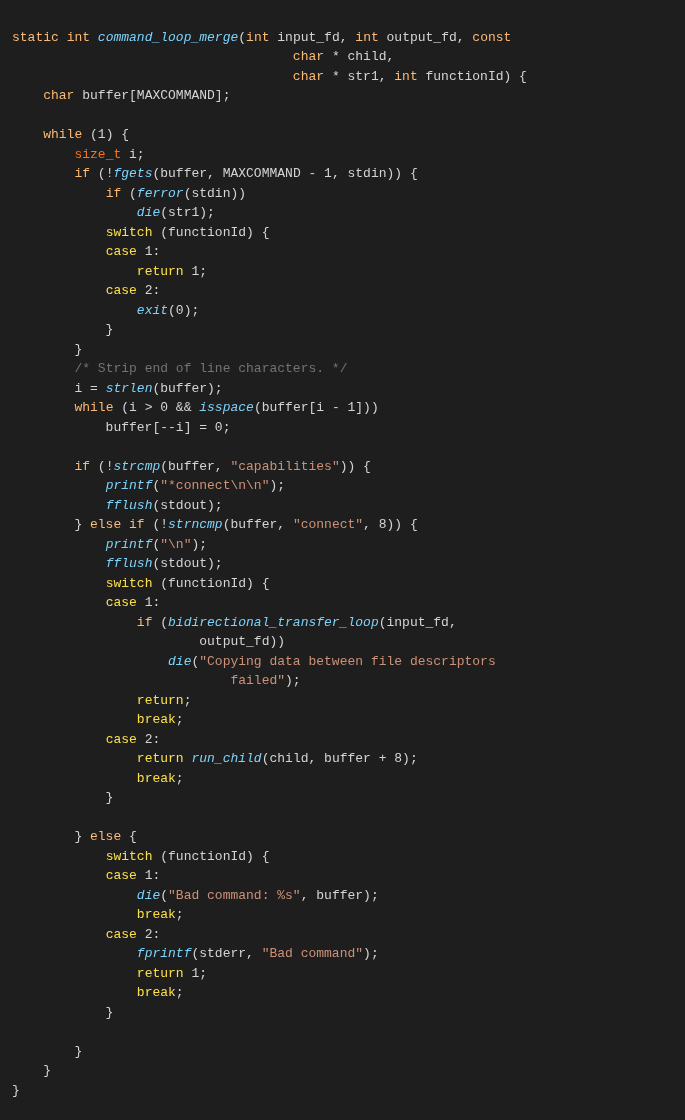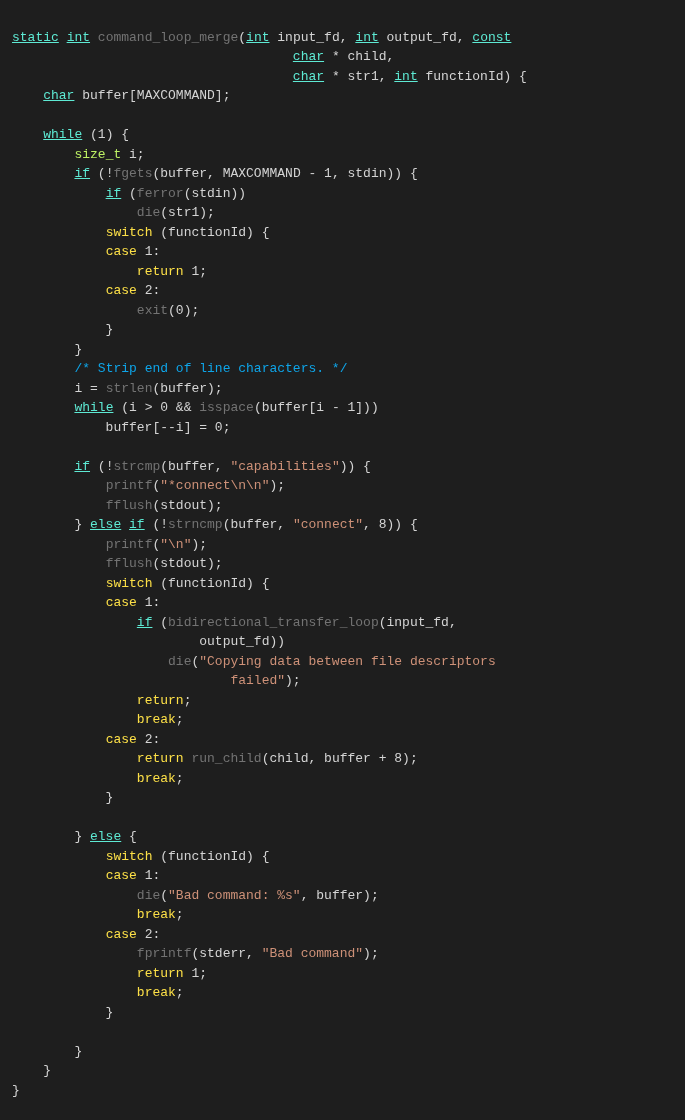--- a/index.html
+++ b/index.html
@@ -19,25 +19,25 @@
     }
     .code-container {
       padding: 8px 0;
       white-space: pre;
     }
     .line {
       display: block;
       padding: 0 12px;
       min-height: 19.5px;
     }
-    .kw { color: #5eead4; text-decoration: underline; }       
+    .kw { color: #fdba74; }       
     .kw2 { color: #fde047; }      
-    .fn { color: #737373; }       
+    .fn { color: #7dd3fc; font-style: italic; }       
     .str { color: #ce9178; }      
-    .cm { color: #0ea5e9; }       
+    .cm { color: #737373; }       
     .plain { color: #d4d4d4; }    
-    .type { color: #bef264; }      
+    .type { color: #f97316; }      
   </style>
 </head>
 <body>
 
 <div class="code-container">
 <span class="line"><span class="kw">static</span><span class="plain"> </span><span class="kw">int</span><span class="plain"> </span><span class="fn">command_loop_merge</span><span class="plain">(</span><span class="kw">int</span><span class="plain"> input_fd, </span><span class="kw">int</span><span class="plain"> output_fd, </span><span class="kw">const</span></span><span class="line"><span class="plain">                                    </span><span class="kw">char</span><span class="plain"> * child,</span></span><span class="line"><span class="plain">                                    </span><span class="kw">char</span><span class="plain"> * str1, </span><span class="kw">int</span><span class="plain"> functionId) {</span></span><span class="line"><span class="plain">    </span><span class="kw">char</span><span class="plain"> buffer[MAXCOMMAND];</span></span><span class="line">&nbsp;</span><span class="line"><span class="plain">    </span><span class="kw">while</span><span class="plain"> (1) {</span></span><span class="line"><span class="plain">        </span><span class="type">size_t</span><span class="plain"> i;</span></span><span class="line"><span class="plain">        </span><span class="kw">if</span><span class="plain"> (!</span><span class="fn">fgets</span><span class="plain">(buffer, MAXCOMMAND - 1, stdin)) {</span></span><span class="line"><span class="plain">            </span><span class="kw">if</span><span class="plain"> (</span><span class="fn">ferror</span><span class="plain">(stdin))</span></span><span class="line"><span class="plain">                </span><span class="fn">die</span><span class="plain">(str1);</span></span><span class="line"><span class="plain">            </span><span class="kw2">switch</span><span class="plain"> (functionId) {</span></span><span class="line"><span class="plain">            </span><span class="kw2">case</span><span class="plain"> 1:</span></span><span class="line"><span class="plain">                </span><span class="kw2">return</span><span class="plain"> 1;</span></span><span class="line"><span class="plain">            </span><span class="kw2">case</span><span class="plain"> 2:</span></span><span class="line"><span class="plain">                </span><span class="fn">exit</span><span class="plain">(0);</span></span><span class="line"><span class="plain">            }</span></span><span class="line"><span class="plain">        }</span></span><span class="line"><span class="plain">        </span><span class="cm">/* Strip end of line characters. */</span></span><span class="line"><span class="plain">        i = </span><span class="fn">strlen</span><span class="plain">(buffer);</span></span><span class="line"><span class="plain">        </span><span class="kw">while</span><span class="plain"> (i &gt; 0 &amp;&amp; </span><span class="fn">isspace</span><span class="plain">(buffer[i - 1]))</span></span><span class="line"><span class="plain">            buffer[--i] = 0;</span></span><span class="line">&nbsp;</span><span class="line"><span class="plain">        </span><span class="kw">if</span><span class="plain"> (!</span><span class="fn">strcmp</span><span class="plain">(buffer, </span><span class="str">"capabilities"</span><span class="plain">)) {</span></span><span class="line"><span class="plain">            </span><span class="fn">printf</span><span class="plain">(</span><span class="str">"*connect\n\n"</span><span class="plain">);</span></span><span class="line"><span class="plain">            </span><span class="fn">fflush</span><span class="plain">(stdout);</span></span><span class="line"><span class="plain">        } </span><span class="kw">else</span><span class="plain"> </span><span class="kw">if</span><span class="plain"> (!</span><span class="fn">strncmp</span><span class="plain">(buffer, </span><span class="str">"connect"</span><span class="plain">, 8)) {</span></span><span class="line"><span class="plain">            </span><span class="fn">printf</span><span class="plain">(</span><span class="str">"\n"</span><span class="plain">);</span></span><span class="line"><span class="plain">            </span><span class="fn">fflush</span><span class="plain">(stdout);</span></span><span class="line"><span class="plain">            </span><span class="kw2">switch</span><span class="plain"> (functionId) {</span></span><span class="line"><span class="plain">            </span><span class="kw2">case</span><span class="plain"> 1:</span></span><span class="line"><span class="plain">                </span><span class="kw">if</span><span class="plain"> (</span><span class="fn">bidirectional_transfer_loop</span><span class="plain">(input_fd,</span></span><span class="line"><span class="plain">                        output_fd))</span></span><span class="line"><span class="plain">                    </span><span class="fn">die</span><span class="plain">(</span><span class="str">"Copying data between file descriptors</span><span class="plain"></span></span><span class="line"><span class="plain">                            </span><span class="str">failed"</span><span class="plain">);</span></span><span class="line"><span class="plain">                </span><span class="kw2">return</span><span class="plain">;</span></span><span class="line"><span class="plain">                </span><span class="kw2">break</span><span class="plain">;</span></span><span class="line"><span class="plain">            </span><span class="kw2">case</span><span class="plain"> 2:</span></span><span class="line"><span class="plain">                </span><span class="kw2">return</span><span class="plain"> </span><span class="fn">run_child</span><span class="plain">(child, buffer + 8);</span></span><span class="line"><span class="plain">                </span><span class="kw2">break</span><span class="plain">;</span></span><span class="line"><span class="plain">            }</span></span><span class="line">&nbsp;</span><span class="line"><span class="plain">        } </span><span class="kw">else</span><span class="plain"> {</span></span><span class="line"><span class="plain">            </span><span class="kw2">switch</span><span class="plain"> (functionId) {</span></span><span class="line"><span class="plain">            </span><span class="kw2">case</span><span class="plain"> 1:</span></span><span class="line"><span class="plain">                </span><span class="fn">die</span><span class="plain">(</span><span class="str">"Bad command: %s"</span><span class="plain">, buffer);</span></span><span class="line"><span class="plain">                </span><span class="kw2">break</span><span class="plain">;</span></span><span class="line"><span class="plain">            </span><span class="kw2">case</span><span class="plain"> 2:</span></span><span class="line"><span class="plain">                </span><span class="fn">fprintf</span><span class="plain">(stderr, </span><span class="str">"Bad command"</span><span class="plain">);</span></span><span class="line"><span class="plain">                </span><span class="kw2">return</span><span class="plain"> 1;</span></span><span class="line"><span class="plain">                </span><span class="kw2">break</span><span class="plain">;</span></span><span class="line"><span class="plain">            }</span></span><span class="line">&nbsp;</span><span class="line"><span class="plain">        }</span></span><span class="line"><span class="plain">    }</span></span><span class="line"><span class="plain">}</span></span><span class="line">&nbsp;</span><span class="line"></span></div>
 
 </body></html>

